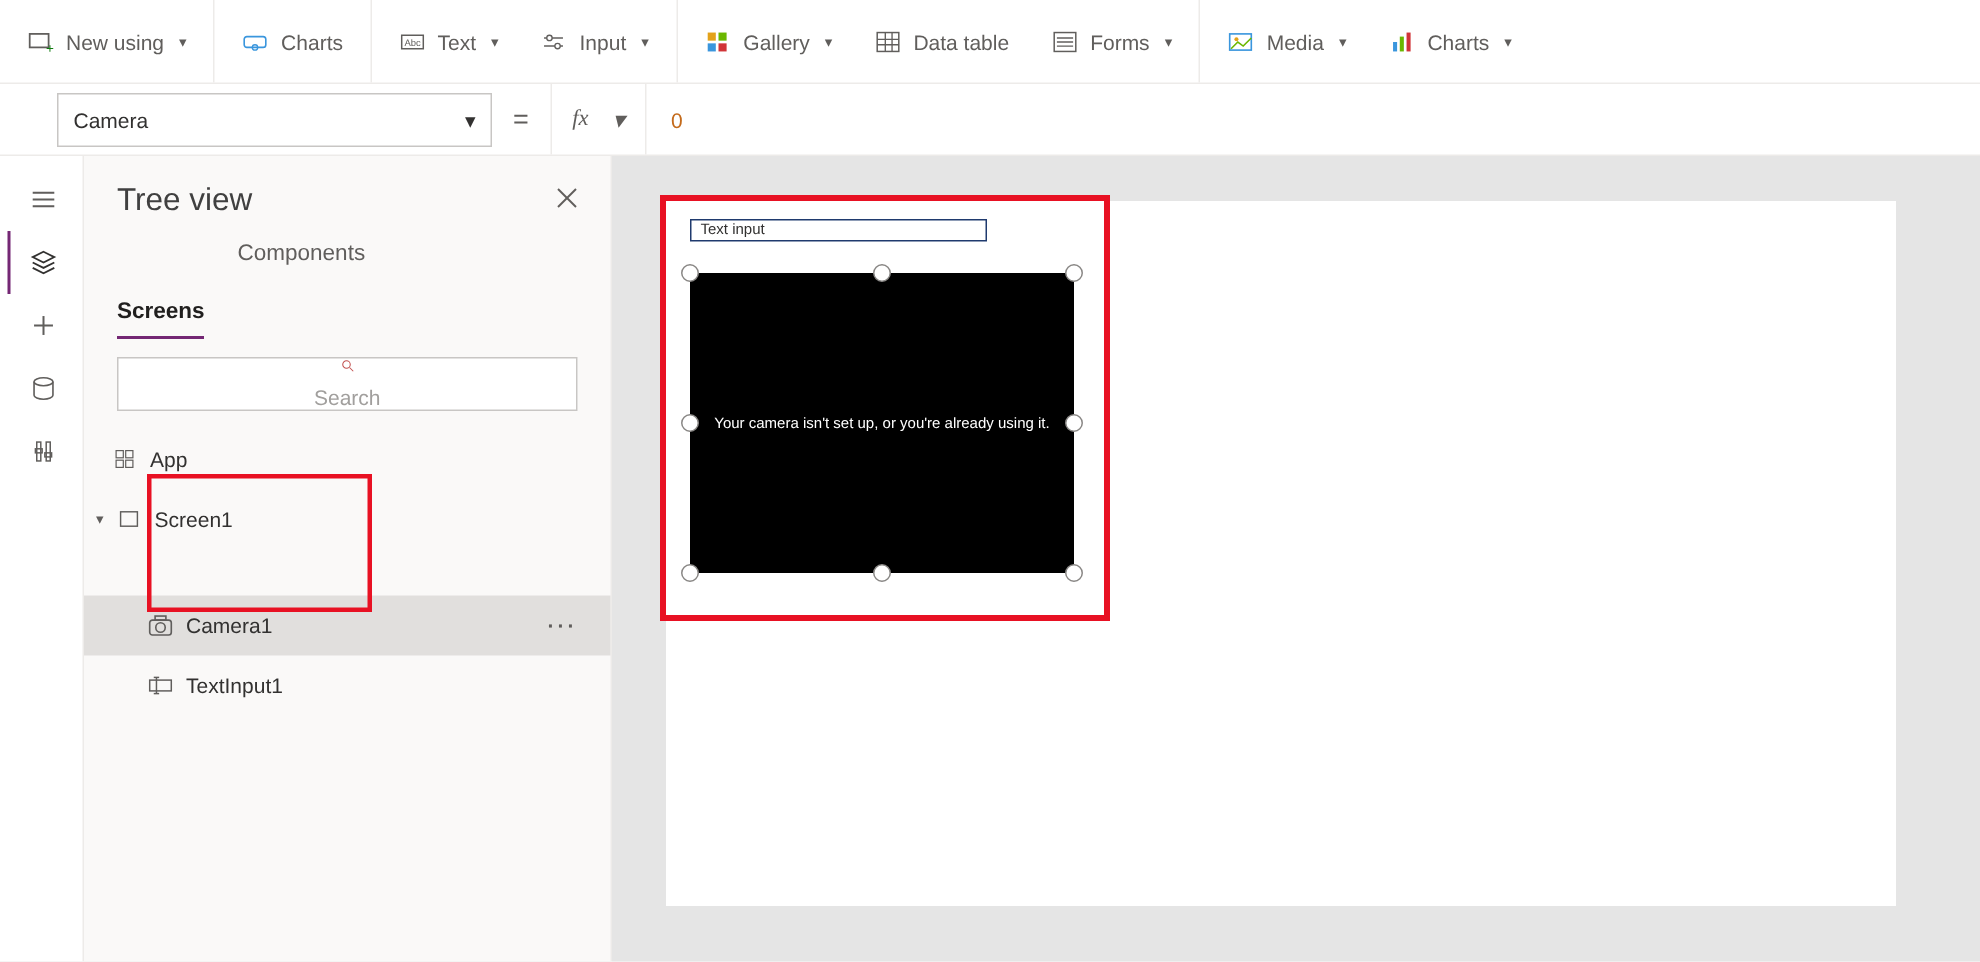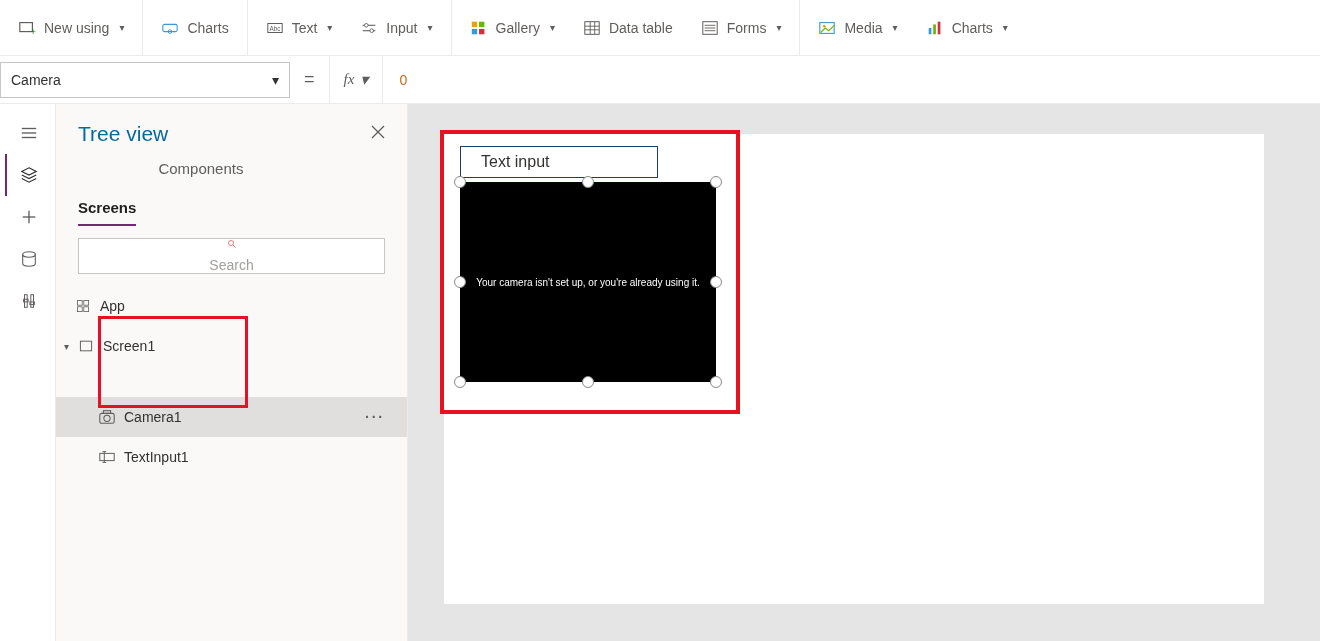--- a/index.html
+++ b/index.html
@@ -7,38 +7,38 @@
 
   
   .toolbar { display: flex; align-items: center; height: 56px; border-bottom: 1px solid #edebe9; background: #fff; }
   .toolbar .group { display: flex; align-items: center; height: 100%; padding: 0 12px; border-right: 1px solid #edebe9; gap: 16px; }
   .tb-item { display: flex; align-items: center; gap: 8px; color: #605e5c; font-size: 14px; height: 100%; padding: 0 6px; cursor: pointer; }
   .tb-item .caret { font-size: 10px; color: #605e5c; margin-left: 2px; }
   .icon-svg { width: 18px; height: 18px; display: inline-flex; align-items: center; justify-content: center; }
 
   
   .formula-bar { display: flex; align-items: center; height: 48px; border-bottom: 1px solid #edebe9; }
-  .prop-select { width: 290px; height: 36px; border: 1px solid #c8c6c4; display: flex; align-items: center; padding: 17px 10px; justify-content: space-between; font-size: 14px; color: #323130; cursor: pointer; }
+  .prop-select { width: 290px; height: 36px; border: 1px solid #c8c6c4; margin-left: 38px; display: flex; align-items: center; padding: 17px 10px; justify-content: space-between; font-size: 14px; color: #323130; cursor: pointer; }
   .eq { padding: 0 14px; font-size: 18px; color: #605e5c; }
-  .fx-box { display: flex; align-items: center; border-left: 1px solid #edebe9; border-right: 1px solid #edebe9; padding: 0 14px; height: 100%; gap: 6px; color: #605e5c; font-style: italic; cursor: pointer; }
+  .fx-box { display: flex; align-items: center; border-left: 1px solid #edebe9; border-right: 1px solid #edebe9; padding: 0 14px; height: 100%; gap: 16px; color: #605e5c; font-style: italic; cursor: pointer; }
   .fx-box .fx { font-family: "Segoe UI", serif; font-style: italic; font-size: 15px; }
   .formula-input { flex: 1; padding-left: 16px; font-size: 14px; color: #c46b1c; height: 100%; display: flex; align-items: center; }
 
   
   .main { display: flex; height: calc(641px - 56px - 48px); }
 
   
   .left-rail { width: 56px; border-right: 1px solid #edebe9; background: #fff; display: flex; flex-direction: column; align-items: center; padding-top: 8px; }
   .rail-btn { width: 46px; height: 42px; display: flex; align-items: center; justify-content: center; cursor: pointer; color: #605e5c; border-left: 2px solid transparent; }
   .rail-btn.active { border-left: 2px solid #742774; }
 
   
   .tree-panel { width: 352px; border-right: 1px solid #edebe9; background: #faf9f8; display: flex; flex-direction: column; }
   .tree-header { display: flex; align-items: center; justify-content: space-between; padding: 18px 22px 10px 22px; }
-  .tree-title { font-size: 21px; font-weight: 400; color: #0369a1; }
+  .tree-title { font-size: 21px; font-weight: 400; color: #404040; }
   .close-x { font-size: 16px; color: #605e5c; cursor: pointer; }
   .tree-tabs { display: flex; gap: 22px; padding: 0 22px; font-size: 15px; }
   .tree-tab { padding: 4px 0 8px 0; color: #605e5c; cursor: pointer; }
   .tree-tab.active { color: #201f1e; font-weight: 600; border-bottom: 2px solid #742774; margin-top: 39px; }
   .tree-search { margin: 12px 22px; height: 36px; border: 1px solid #c8c6c4; background: #fff; display: flex; align-items: center; padding: 0 10px; gap: 8px; color: #a19f9d; font-size: 14px; flex-direction: column; }
   .tree-list { flex: 1; }
   .tree-row { display: flex; align-items: center; height: 40px; padding-left: 18px; gap: 8px; font-size: 14px; color: #323130; cursor: pointer; }
   .tree-row.indent1 { padding-left: 42px; }
   .tree-row.selected { background: #e1dfdd; margin-top: 31px; }
   .tree-row .more { margin-left: auto; margin-right: 22px; color: #605e5c; letter-spacing: 2px; font-weight: bold; }
@@ -46,21 +46,21 @@
   .chev { font-size: 10px; color: #605e5c; }
 
   .red-box-tree { border: 3px solid #e81123; position: absolute; pointer-events: none; }
 
   
   .canvas-scroll { flex:1; background: #e5e5e5; padding: 30px 0 0 36px; position: relative; overflow: hidden; }
   .app-screen { width: 820px; height: 470px; background: #fff; position: relative; }
 
   .red-canvas-box { position:absolute; left:-4px; top:-4px; width:300px; height:284px; border:4px solid #e81123; }
 
-  .text-input-ctrl { position:absolute; left:16px; top:12px; width:198px; height:32px; border:1px solid #1f3a6e; background:#fff; color:#323130; font-size:16px; padding:3px 20px; }
+  .text-input-ctrl { position:absolute; left:16px; top:12px; width:198px; height:15px; border:1px solid #1f3a6e; background:#fff; color:#323130; font-size:10px; padding:3px 6px; }
 
   .camera-ctrl { position:absolute; left:16px; top:48px; width:256px; height:200px; background:#000; color:#fff; display:flex; align-items:center; justify-content:center; font-size:10px; text-align:center; }
 
   .sel-handle { position:absolute; width:12px; height:12px; border-radius:50%; background:#fff; border:1px solid #8a8886; }
 </style>
 </head>
 <body>
 
 <div class="toolbar">
   <div class="group">

